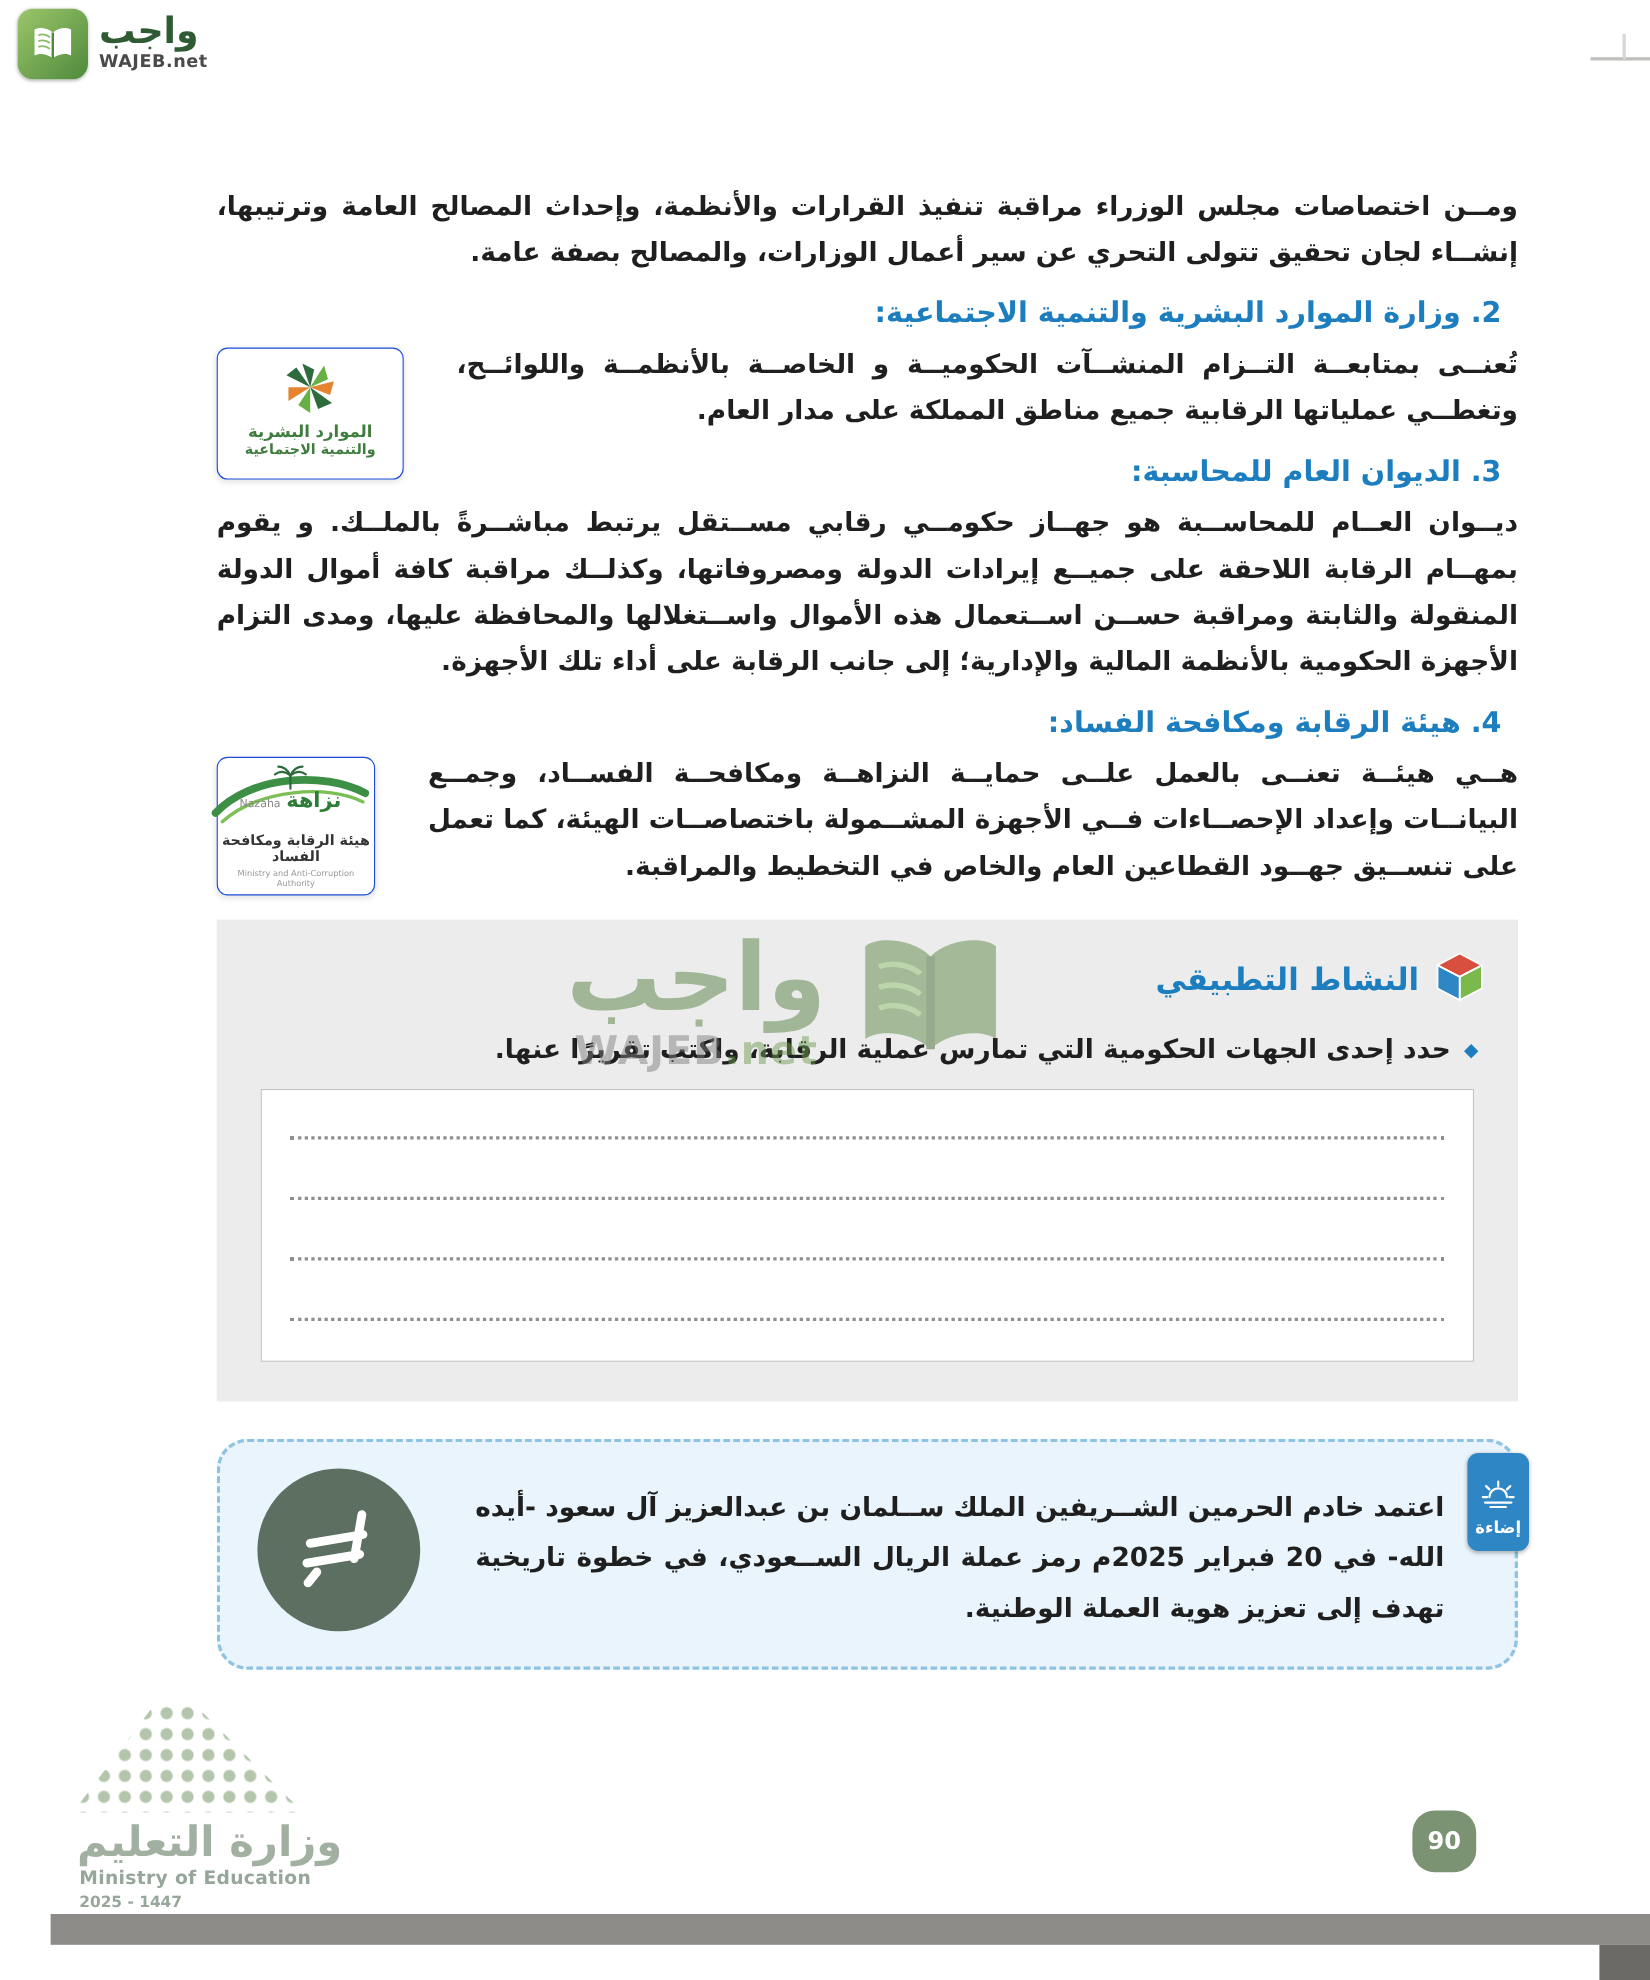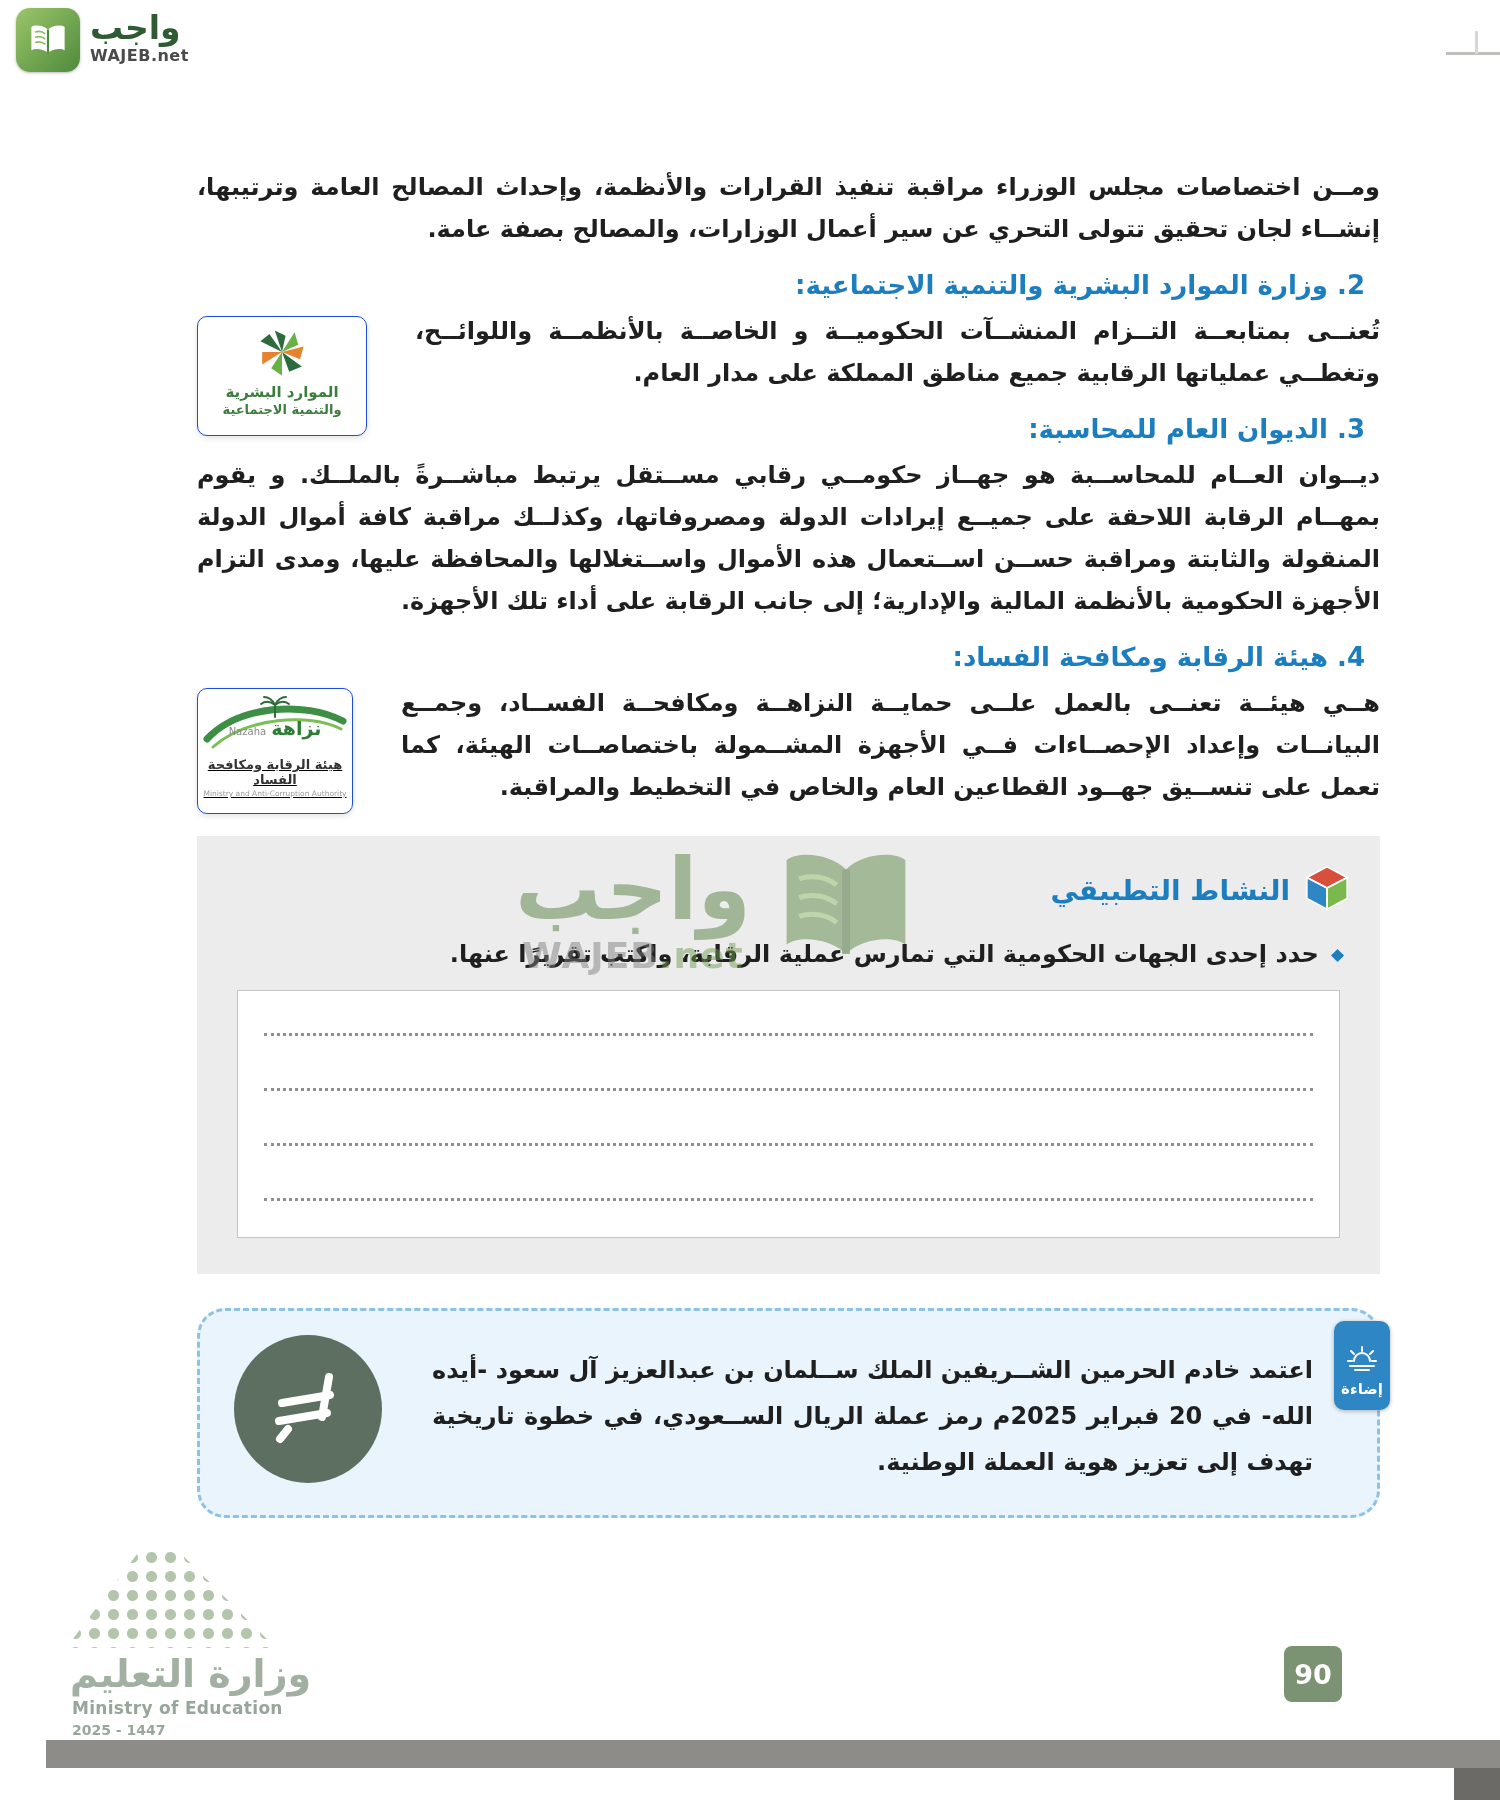--- a/index.html
+++ b/index.html
@@ -28,21 +28,21 @@
   h2.sec { font-size:26px; font-weight:bold; color:#1c7dbf; margin:20px 15px 10px; }
 
   .logo-box { float:left; background:#fff; border:1px solid #1d4ed8; border-radius:10px;
     box-shadow:0 2px 6px rgba(0,0,0,.12); margin:6px 48px 14px 0; text-align:center; }
   .hr-box { width:170px; height:120px; padding-top:8px; }
   .hr-l1 { font-size:15px; font-weight:bold; color:#3e7d3e; line-height:18px; }
   .hr-l2 { font-size:13px; font-weight:bold; color:#3e7d3e; line-height:17px; }
   .audit-box { width:206px; height:88px; display:flex; align-items:center; justify-content:center; gap:8px; padding:6px 10px; }
   .audit-ar { font-size:16px; font-weight:bold; color:#3e7d3e; line-height:22px; }
   .audit-en { font-size:11.5px; color:#8a8a8a; direction:ltr; }
-  .nazaha-box { width:156px; height:126px; padding-top:6px;text-decoration:underline; }
+  .nazaha-box { width:144px; height:126px; padding-top:6px; }
   .nazaha-swoosh { position:relative; width:152px; height:58px; margin:0 auto; }
   .nz-name { position:absolute; left:0; right:0; top:22px; text-align:center; }
   .nz-ar { font-size:19px; font-weight:bold; color:#2e7d36; }
   .nz-en { font-size:10px; color:#888; direction:ltr; }
   .nazaha-sub-ar { font-size:13px; font-weight:bold; color:#333; margin-top:4px; }
   .nazaha-sub-en { font-size:7.5px; color:#999; direction:ltr; margin-top:2px; }
 
   
   .activity { clear:both; position:relative; margin-top:28px; background:#ececec; padding:28px 30px 36px; }
   .activity-header { display:flex; align-items:center; gap:14px; }
@@ -73,23 +73,23 @@
     box-shadow:0 1px 4px rgba(0,0,0,.3); }
   .idaa-label { color:#fff; font-size:15px; font-weight:bold; }
 
   
   .moe-dots { position:absolute; left:66px; top:1548px; width:210px; height:100px;
     background-image:radial-gradient(#b3c6ab 5px, transparent 6px); background-size:19px 19px;
     clip-path:polygon(52% 0, 36% 0, 0 100%, 100% 100%); }
   .moe-ar { position:absolute; left:70px; top:1652px; font-size:38px; font-weight:bold; color:#a2b0a2; direction:rtl; }
   .moe-en { position:absolute; left:72px; top:1698px; font-size:17px; font-weight:bold; color:#97a69a; direction:ltr; letter-spacing:.3px; }
   .moe-year { position:absolute; left:72px; top:1722px; font-size:14px; font-weight:bold; color:#98a79b; direction:ltr; z-index:5; }
-  .page-badge { position:absolute; left:1284px; top:1646px; width:58px; height:56px; border-radius:8px;
+  .page-badge { position:absolute; left:1284px; top:1646px; width:58px; height:56px; border-radius:20px;
     background:#7b9372; color:#fff; display:flex; align-items:center; justify-content:center;
-    font-size:27px; font-weight:bold; }
+    font-size:22px; font-weight:bold; }
   .bottom-bar { position:absolute; left:46px; right:0; top:1740px; height:28px; background:#8d8c88; }
   .bottom-corner { position:absolute; right:0; top:1768px; width:46px; height:32px; background:#6b6a66; }
 </style>
 </head>
 <body>
 
 <div class="page">
 
   <div class="wajeb-logo">
     <div class="wajeb-badge">

